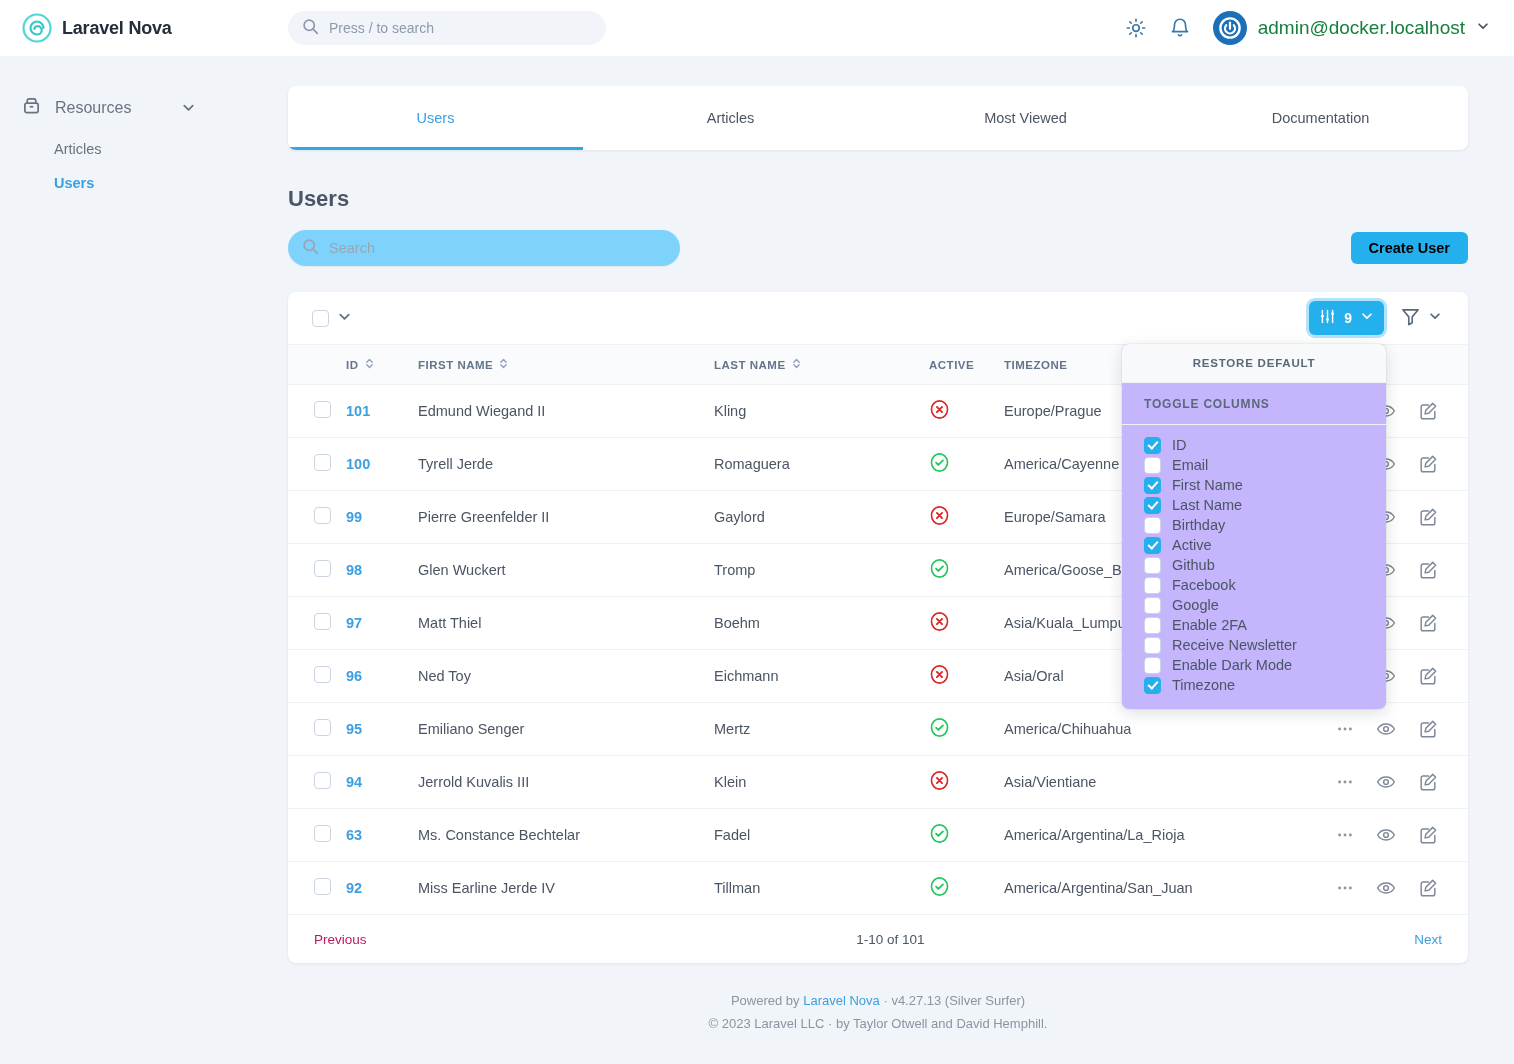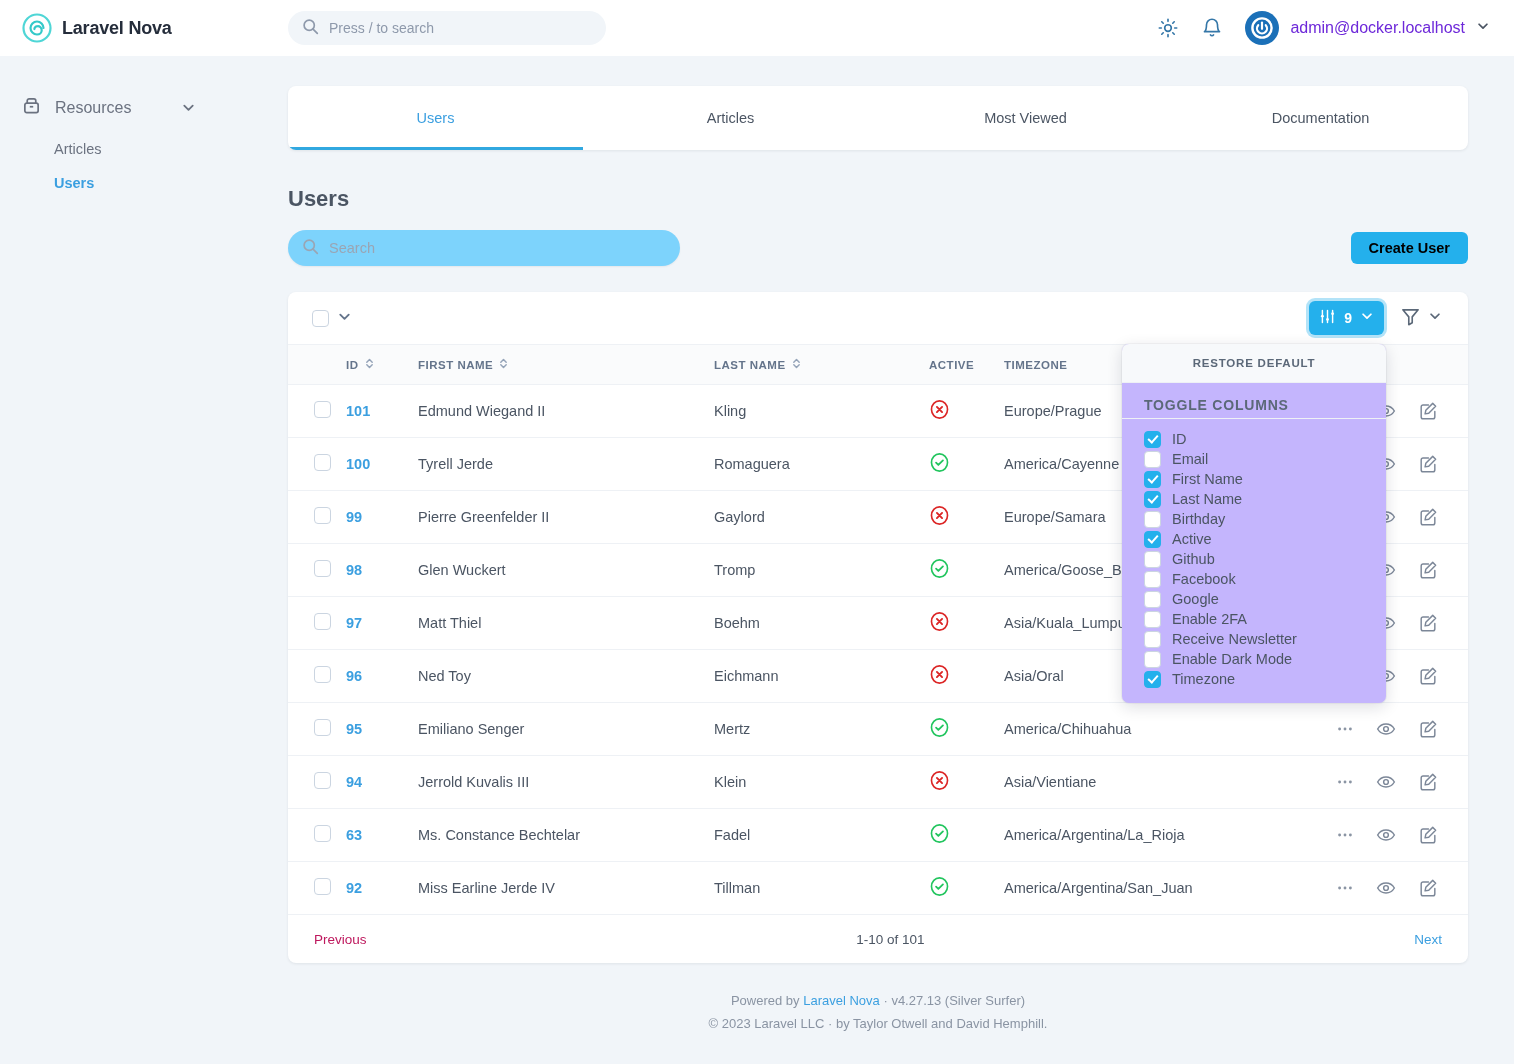--- a/index.html
+++ b/index.html
@@ -36,21 +36,21 @@
   .topbar-right {
     margin-left: auto; display: flex; align-items: center;
     gap: 22px; padding-right: 24px;
   }
   .icon-btn { display: flex; align-items: center; justify-content: center; cursor: pointer; }
   .user-menu { display: flex; align-items: center; gap: 11px; cursor: pointer; }
   .avatar {
     width: 34px; height: 34px; border-radius: 50%;
     background: #1B70B8; display: flex; align-items: center; justify-content: center;
   }
-  .user-email { font-size: 16px; color: #6d28d9; }
+  .user-email { font-size: 19px; color: #15803d; }
 
   
   .shell { display: flex; height: 1008px; }
   .sidebar { width: 262px; flex: 0 0 262px; padding-top: 30px; }
   .nav-group { margin-bottom: 12px; }
   .nav-top {
     display: flex; align-items: center; gap: 14px;
     padding: 10px 22px; cursor: pointer;
   }
   .nav-top-label { font-size: 16px; color: #6B7280; }
@@ -178,22 +178,22 @@
     box-shadow: 0 4px 16px rgba(16,24,40,.14), 0 0 0 1px rgba(16,24,40,.04);
     z-index: 20; overflow: hidden;
   }
   .dd-restore {
     background: #F7F9FB; text-align: center;
     font-size: 11.5px; font-weight: bold; letter-spacing: .8px;
     color: #5B6878; padding: 13px 0; cursor: pointer;
     border-bottom: 1px solid #EEF1F5;
   }
   .dd-heading {
-    font-size: 14px; font-weight: bold; letter-spacing: .8px;
-    color: #5B6878; padding: 14px 0 5px 22px;
+    font-size: 12px; font-weight: bold; letter-spacing: .8px;
+    color: #5B6878; padding: 14px 0 13px 22px;
     border-bottom: 1px solid #EEF1F5;
   }
   .dd-list { padding: 10px 0 14px 0; }
   .dd-item {
     display: flex; align-items: center; gap: 11px;
     padding: 2px 22px; height: 20px; cursor: pointer;
   }
   .dd-label { font-size: 14.5px; color: #4B5563; }
 
   

